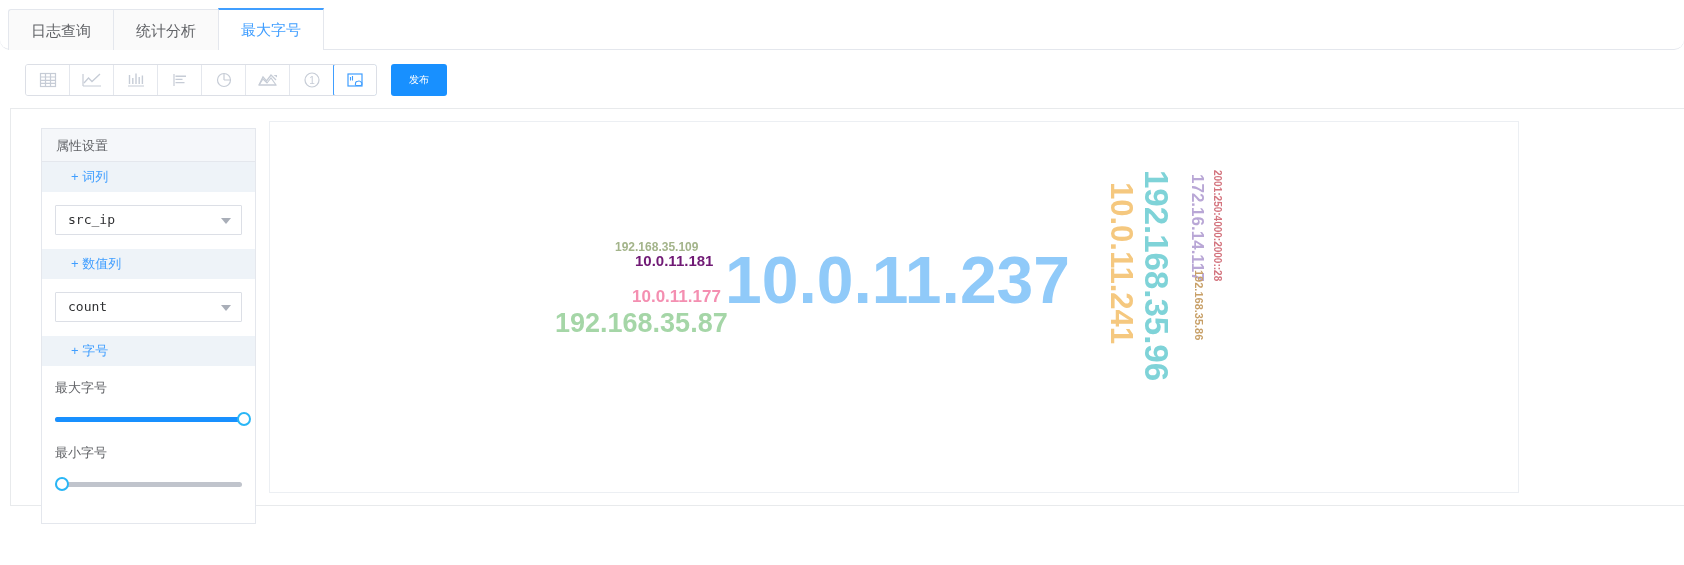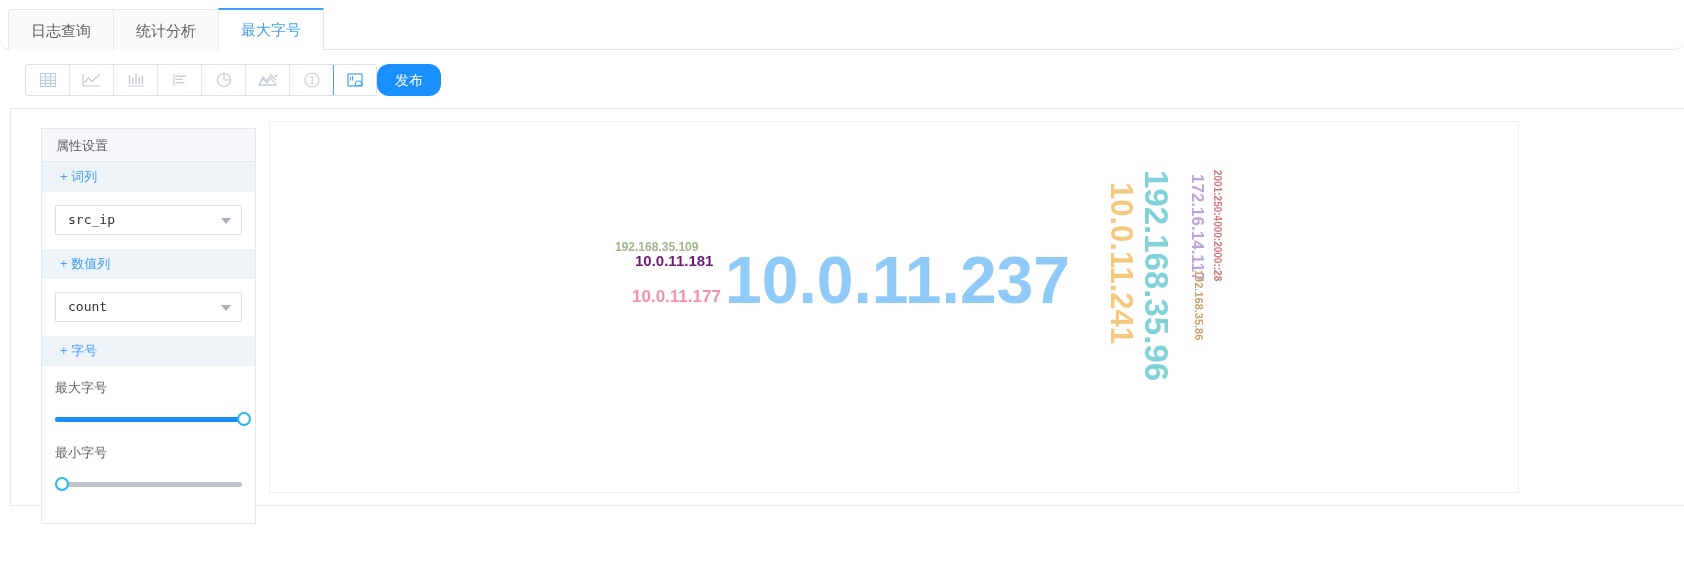--- a/index.html
+++ b/index.html
@@ -95,28 +95,29 @@
   .tbtn.selected {
     border: 1px solid #409eff;
     margin: -1px;
     height: 32px;
     position: relative;
     z-index: 3;
     border-radius: 2px;
   }
   .tbtn svg { display: block; }
   .publish {
+    margin-left: 14px;
     height: 32px;
     padding: 0 18px;
     background: #1890ff;
     color: #ffffff;
-    font-size: 14px;
+    font-size: 10px;
     line-height: 32px;
     border: none;
-    border-radius: 12px;
+    border-radius: 3px;
     cursor: pointer;
     font-family: "Liberation Sans", sans-serif;
   }
 
   
   .content-frame {
     position: absolute;
     left: 10px; top: 108px;
     width: 1676px;
     height: 398px;
@@ -137,21 +138,21 @@
     line-height: 33px;
     padding-left: 14px;
     font-size: 13px;
     color: #606266;
     background: #f5f7fa;
     border-bottom: 1px solid #e4e7ed;
   }
   .group-head {
     height: 30px;
     line-height: 30px;
-    padding-left: 18px;
+    padding-left: 29px;
     font-size: 13px;
     color: #409eff;
     background: #eef3f8;
   }
   .group-body {
     padding: 13px 13px 14px 13px;
   }
   .select {
     position: relative;
     height: 30px;
@@ -379,20 +380,21 @@
         <div class="slider-wrap">
           <div class="slider-track"></div>
           <div class="slider-fill" id="minFill" style="width: 0px;"></div>
           <div class="slider-knob" id="minKnob" style="left: 0px;"></div>
         </div>
       </div>
     </div>
 
     <div class="cloud" id="cloud">
         <div class="word" style="font-size: 66px; color: rgb(144, 202, 249); left: 455px; top: 120px;">10.0.11.237</div>
+        <div class="word" style="font-size: 27px; color: rgb(165, 214, 167); left: 285px; top: 186px;">192.168.35.87</div>
         <div class="word" style="font-size: 17px; color: rgb(244, 143, 177); left: 362px; top: 165px;">10.0.11.177</div>
         <div class="word" style="font-size: 15px; color: #701a75; left: 365px; top: 130px;">10.0.11.181</div>
         <div class="word" style="font-size: 12px; color: rgb(163, 180, 138); left: 345px; top: 118px;">192.168.35.109</div>
         <div class="word vert" style="font-size: 31px; color: rgb(245, 200, 127); left: 869px; top: 60px;">10.0.11.241</div>
         <div class="word vert" style="font-size: 33px; color: rgb(127, 211, 216); left: 905px; top: 48px;">192.168.35.96</div>
         <div class="word vert" style="font-size: 17px; color: rgb(185, 167, 214); left: 937px; top: 52px;">172.16.14.117</div>
         <div class="word vert" style="font-size: 10px; color: rgb(212, 117, 127); left: 953px; top: 48px;">2001:250:4000:2000::28</div>
         <div class="word vert" style="font-size: 11px; color: rgb(200, 160, 104); left: 935px; top: 148px;">192.168.35.86</div>
       </div>
 

